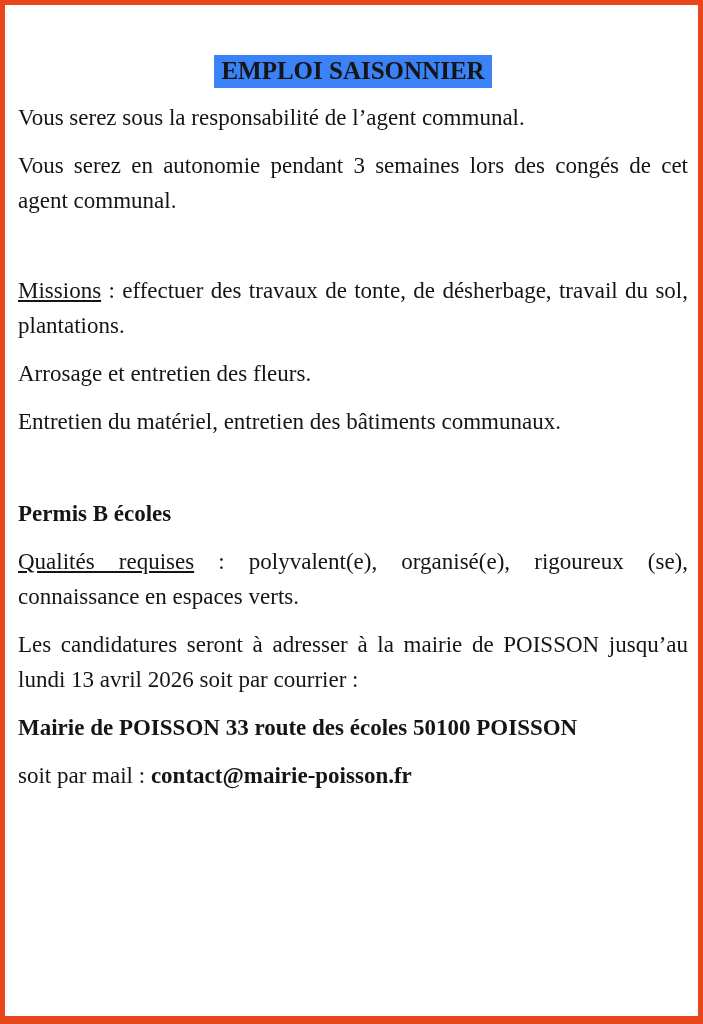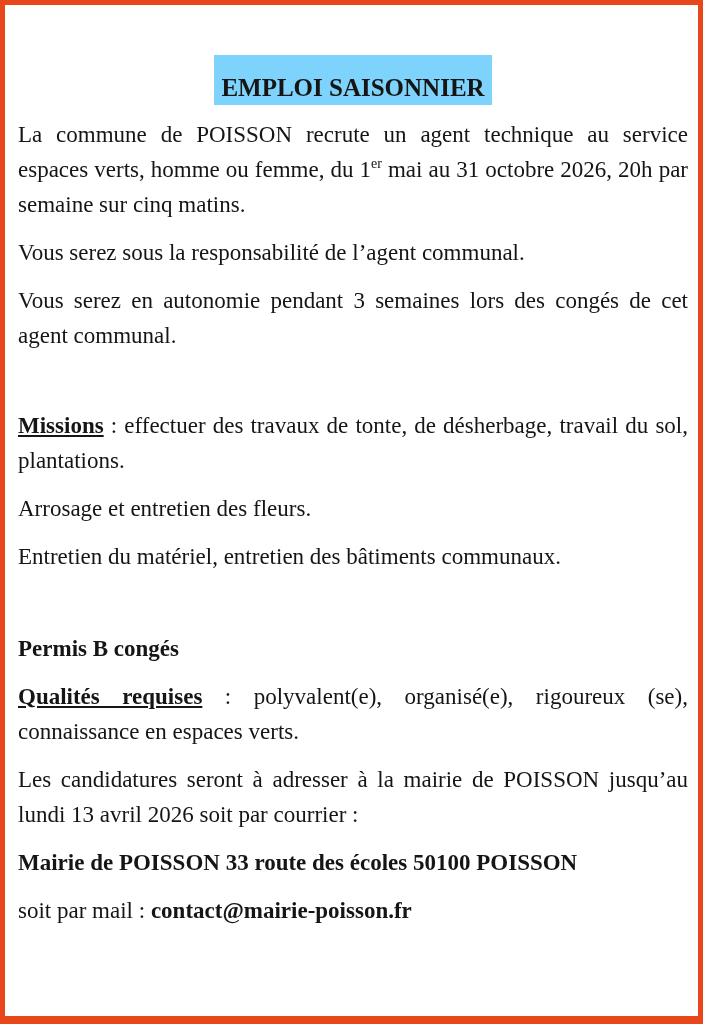--- a/index.html
+++ b/index.html
@@ -26,66 +26,65 @@
   .title {
     text-align: center;
     font-weight: bold;
     font-size: 25px;
     line-height: 1;
     margin: 0 0 12px 0;
   }
   .title.second { margin-bottom: 24px; }
   .hl {
     display: inline-block;
-    background: #7dd3fc;
-    padding: 20px 7px 5px 7px;
+    background: #3b82f6;
+    padding: 3px 7px 5px 7px;
   }
   p {
     font-size: 23px;
     line-height: 35px;
     margin: 0 0 13px 0;
     text-align: justify;
   }
   p.gap-missions { margin-top: 55px; }
   p.gap-permis  { margin-top: 57px; }
   .lead {
-    font-weight: bold;
+    font-weight: normal;
     text-decoration: underline;
   }
   .bold { font-weight: bold; }
   sup.ord {
     font-size: 14px;
     line-height: 0;
     vertical-align: super;
   }
 </style>
 </head>
 <body>
 
 <div class="page">
 
   <div class="title">
     <span class="hl">EMPLOI SAISONNIER</span>
   </div>
 
 
-  <p><span>La commune de POISSON recrute un agent technique au service espaces verts, homme ou femme, du 1</span><sup class="ord">er</sup><span> mai au 31 octobre 2026, 20h par semaine sur cinq matins.</span></p>
 
   <p>Vous serez sous la responsabilité de l’agent communal.</p>
 
   <p>Vous serez en autonomie pendant 3 semaines lors des congés de cet agent communal.</p>
 
   <p class="gap-missions"><span class="lead">Missions</span><span> : effectuer des travaux de tonte, de désherbage, travail du sol, plantations.</span></p>
 
   <p>Arrosage et entretien des fleurs.</p>
 
 
   <p>Entretien du matériel, entretien des bâtiments communaux.</p>
 
-  <p class="gap-permis bold">Permis B congés</p>
+  <p class="gap-permis bold">Permis B écoles</p>
 
   <p><span class="lead">Qualités requises</span><span> : polyvalent(e), organisé(e), rigoureux (se), connaissance en espaces verts.</span></p>
 
   <p>Les candidatures seront à adresser à la mairie de POISSON jusqu’au lundi 13 avril 2026 soit par courrier :</p>
 
   <p class="bold">Mairie de POISSON 33 route des écoles 50100 POISSON</p>
 
   <p><span>soit par mail : </span><span class="bold">contact@mairie-poisson.fr</span></p>
 
 </div>

